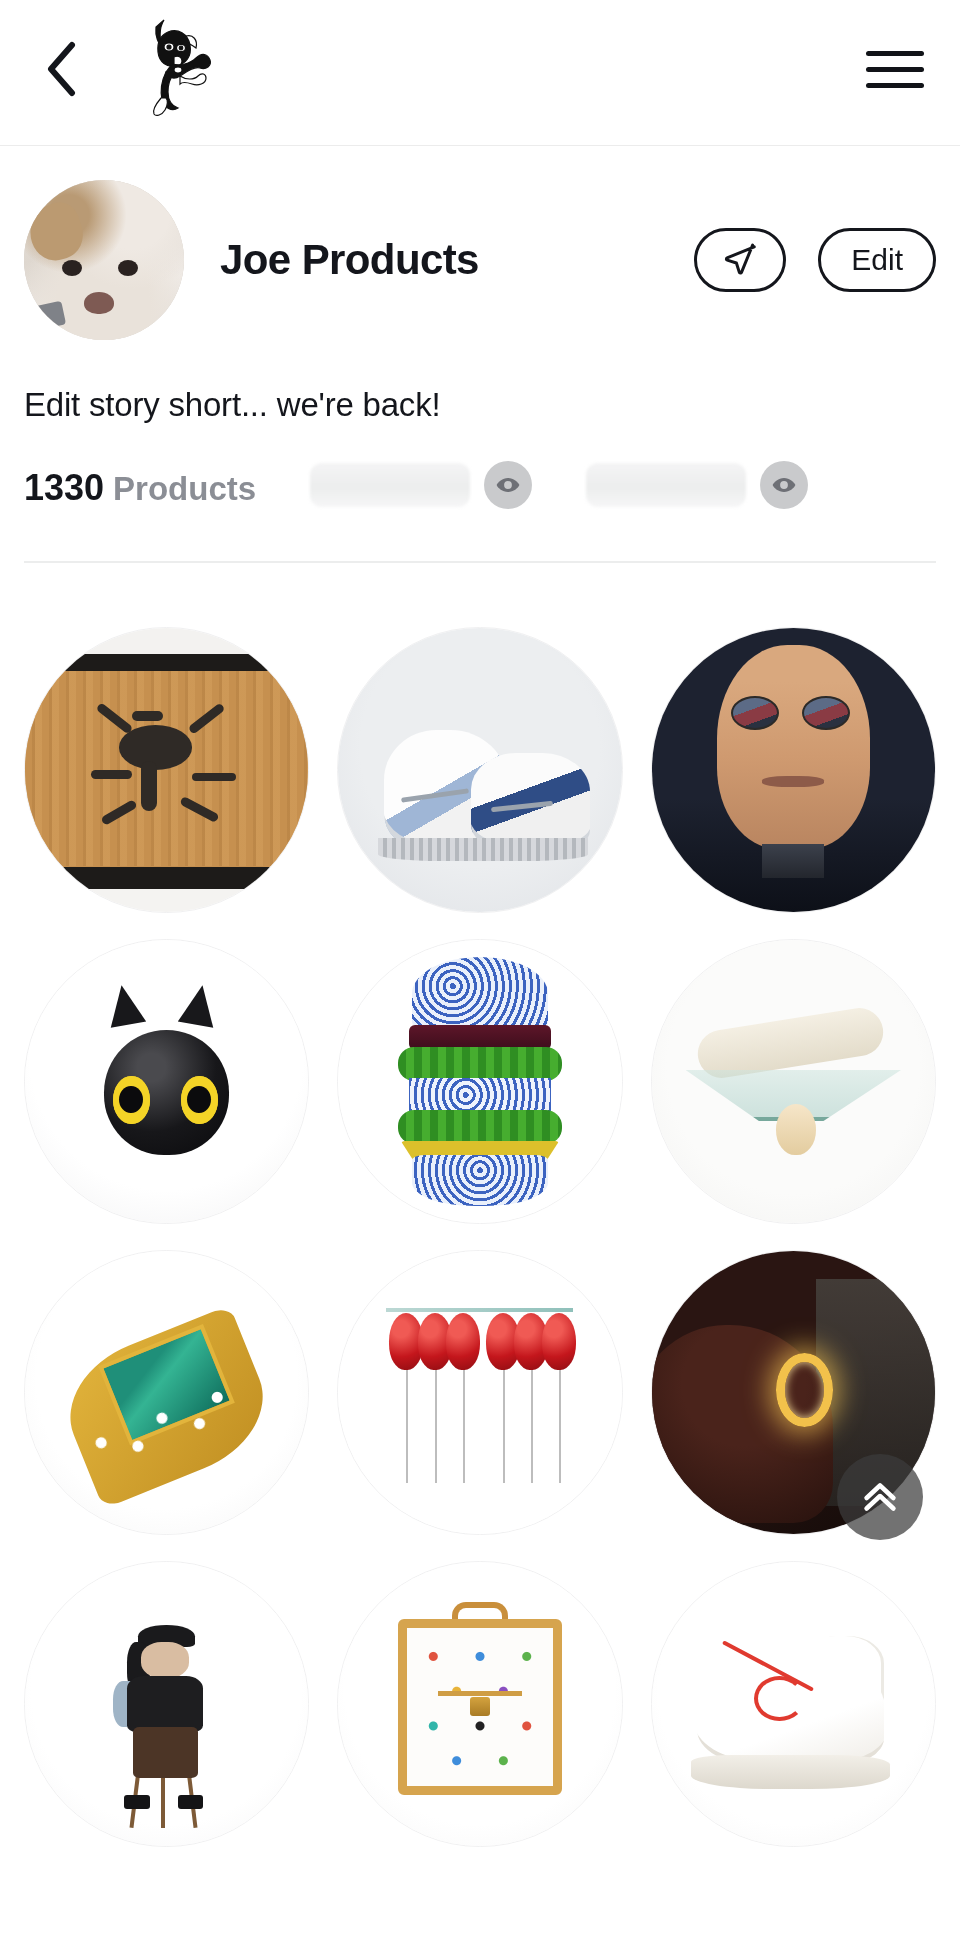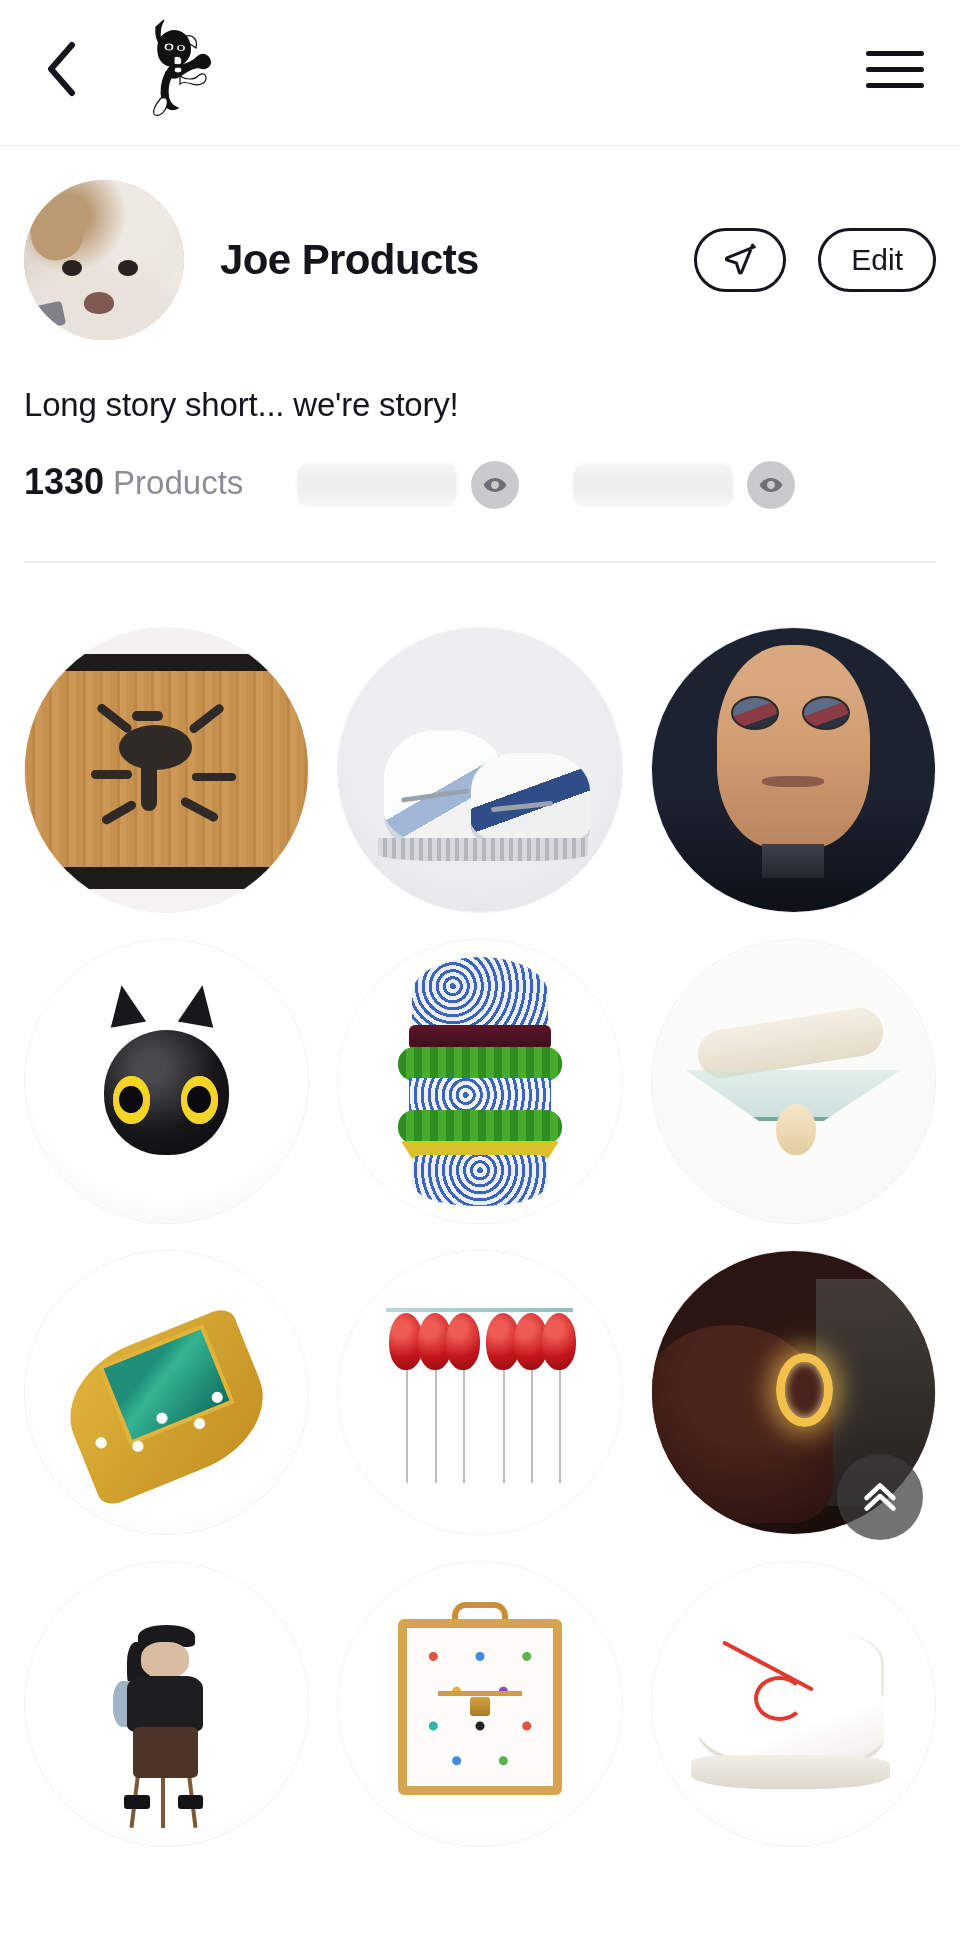--- a/index.html
+++ b/index.html
@@ -166,33 +166,33 @@
     padding: 34px 24px 0 24px;
     font-size: 33px;
     line-height: 1.25;
     color: #14161c;
     letter-spacing: -0.2px;
   }
 
   
   .stats-row {
     display: flex;
-    align-items: flex-start;
+    align-items: flex-end;
     padding: 36px 20px 0 24px;
     gap: 8px;
   }
   .stat-products {
     display: flex;
     align-items: baseline;
     gap: 9px;
     white-space: nowrap;
     cursor: pointer;
   }
   .stat-count { font-size: 36px; font-weight: 700; color: #14161c; }
-  .stat-label { font-size: 33px; font-weight: 400; color: #8b8e95; }
+  .stat-label { font-size: 33px; font-weight: 700; color: #8b8e95; }
 
   .stat-hidden {
     display: flex;
     align-items: center;
     gap: 14px;
     margin-left: 46px;
     cursor: pointer;
   }
   .skeleton-pill {
     width: 160px;
@@ -610,21 +610,21 @@
     <div class="profile-actions">
       <div class="pill-btn icon-only">
         <svg width="36" height="36" viewBox="0 0 24 24" fill="none">
           <path d="M21.5 3.2 L3.4 10.6 C2.7 10.9 2.8 11.9 3.5 12.1 L9.6 14 L11.5 20.1 C11.7 20.8 12.7 20.9 13 20.2 L20.4 2.1" stroke="#14161c" stroke-width="2" stroke-linecap="round" stroke-linejoin="round"></path>
         </svg>
       </div>
       <div class="pill-btn text">Edit</div>
     </div>
   </div>
 
-  <div class="bio">Long story short... we're story!</div>
+  <div class="bio">Edit story short... we're back!</div>
 
   <div class="stats-row">
     <div class="stat-products">
       <span class="stat-count">1330</span>
       <span class="stat-label">Products</span>
     </div>
 
     <div class="stat-hidden">
       <div class="skeleton-pill"></div>
       <div class="eye-badge">

